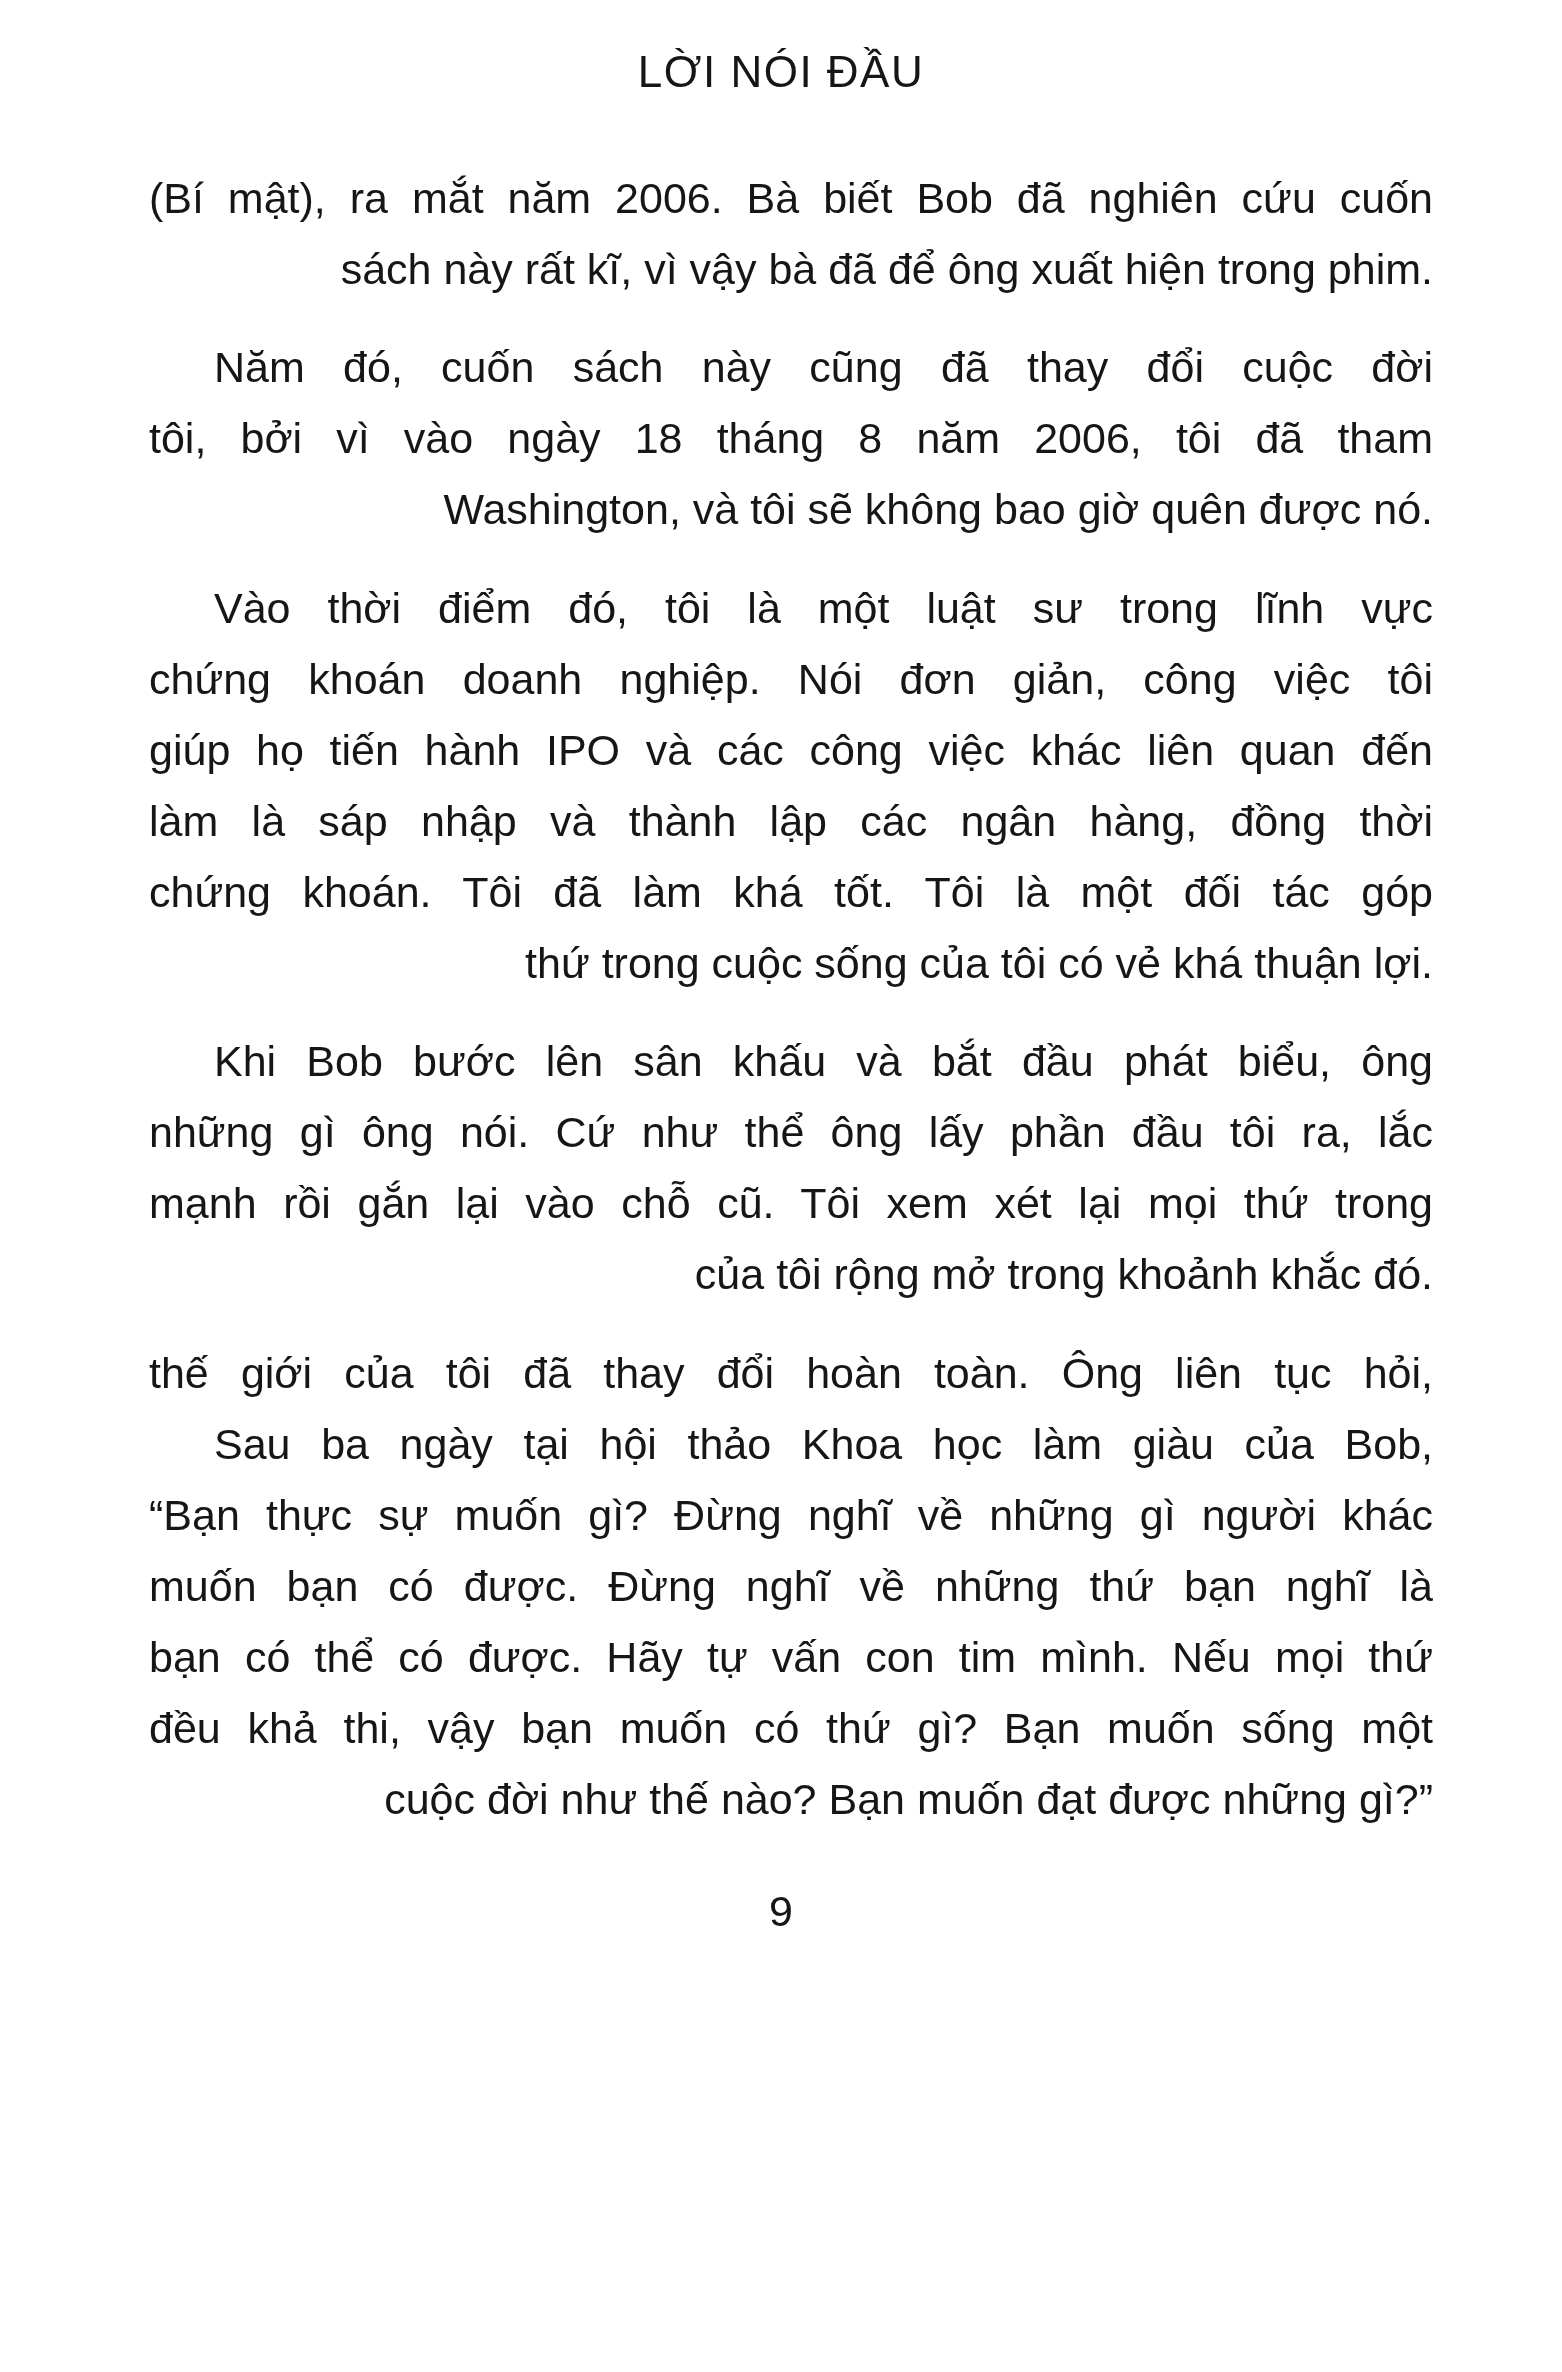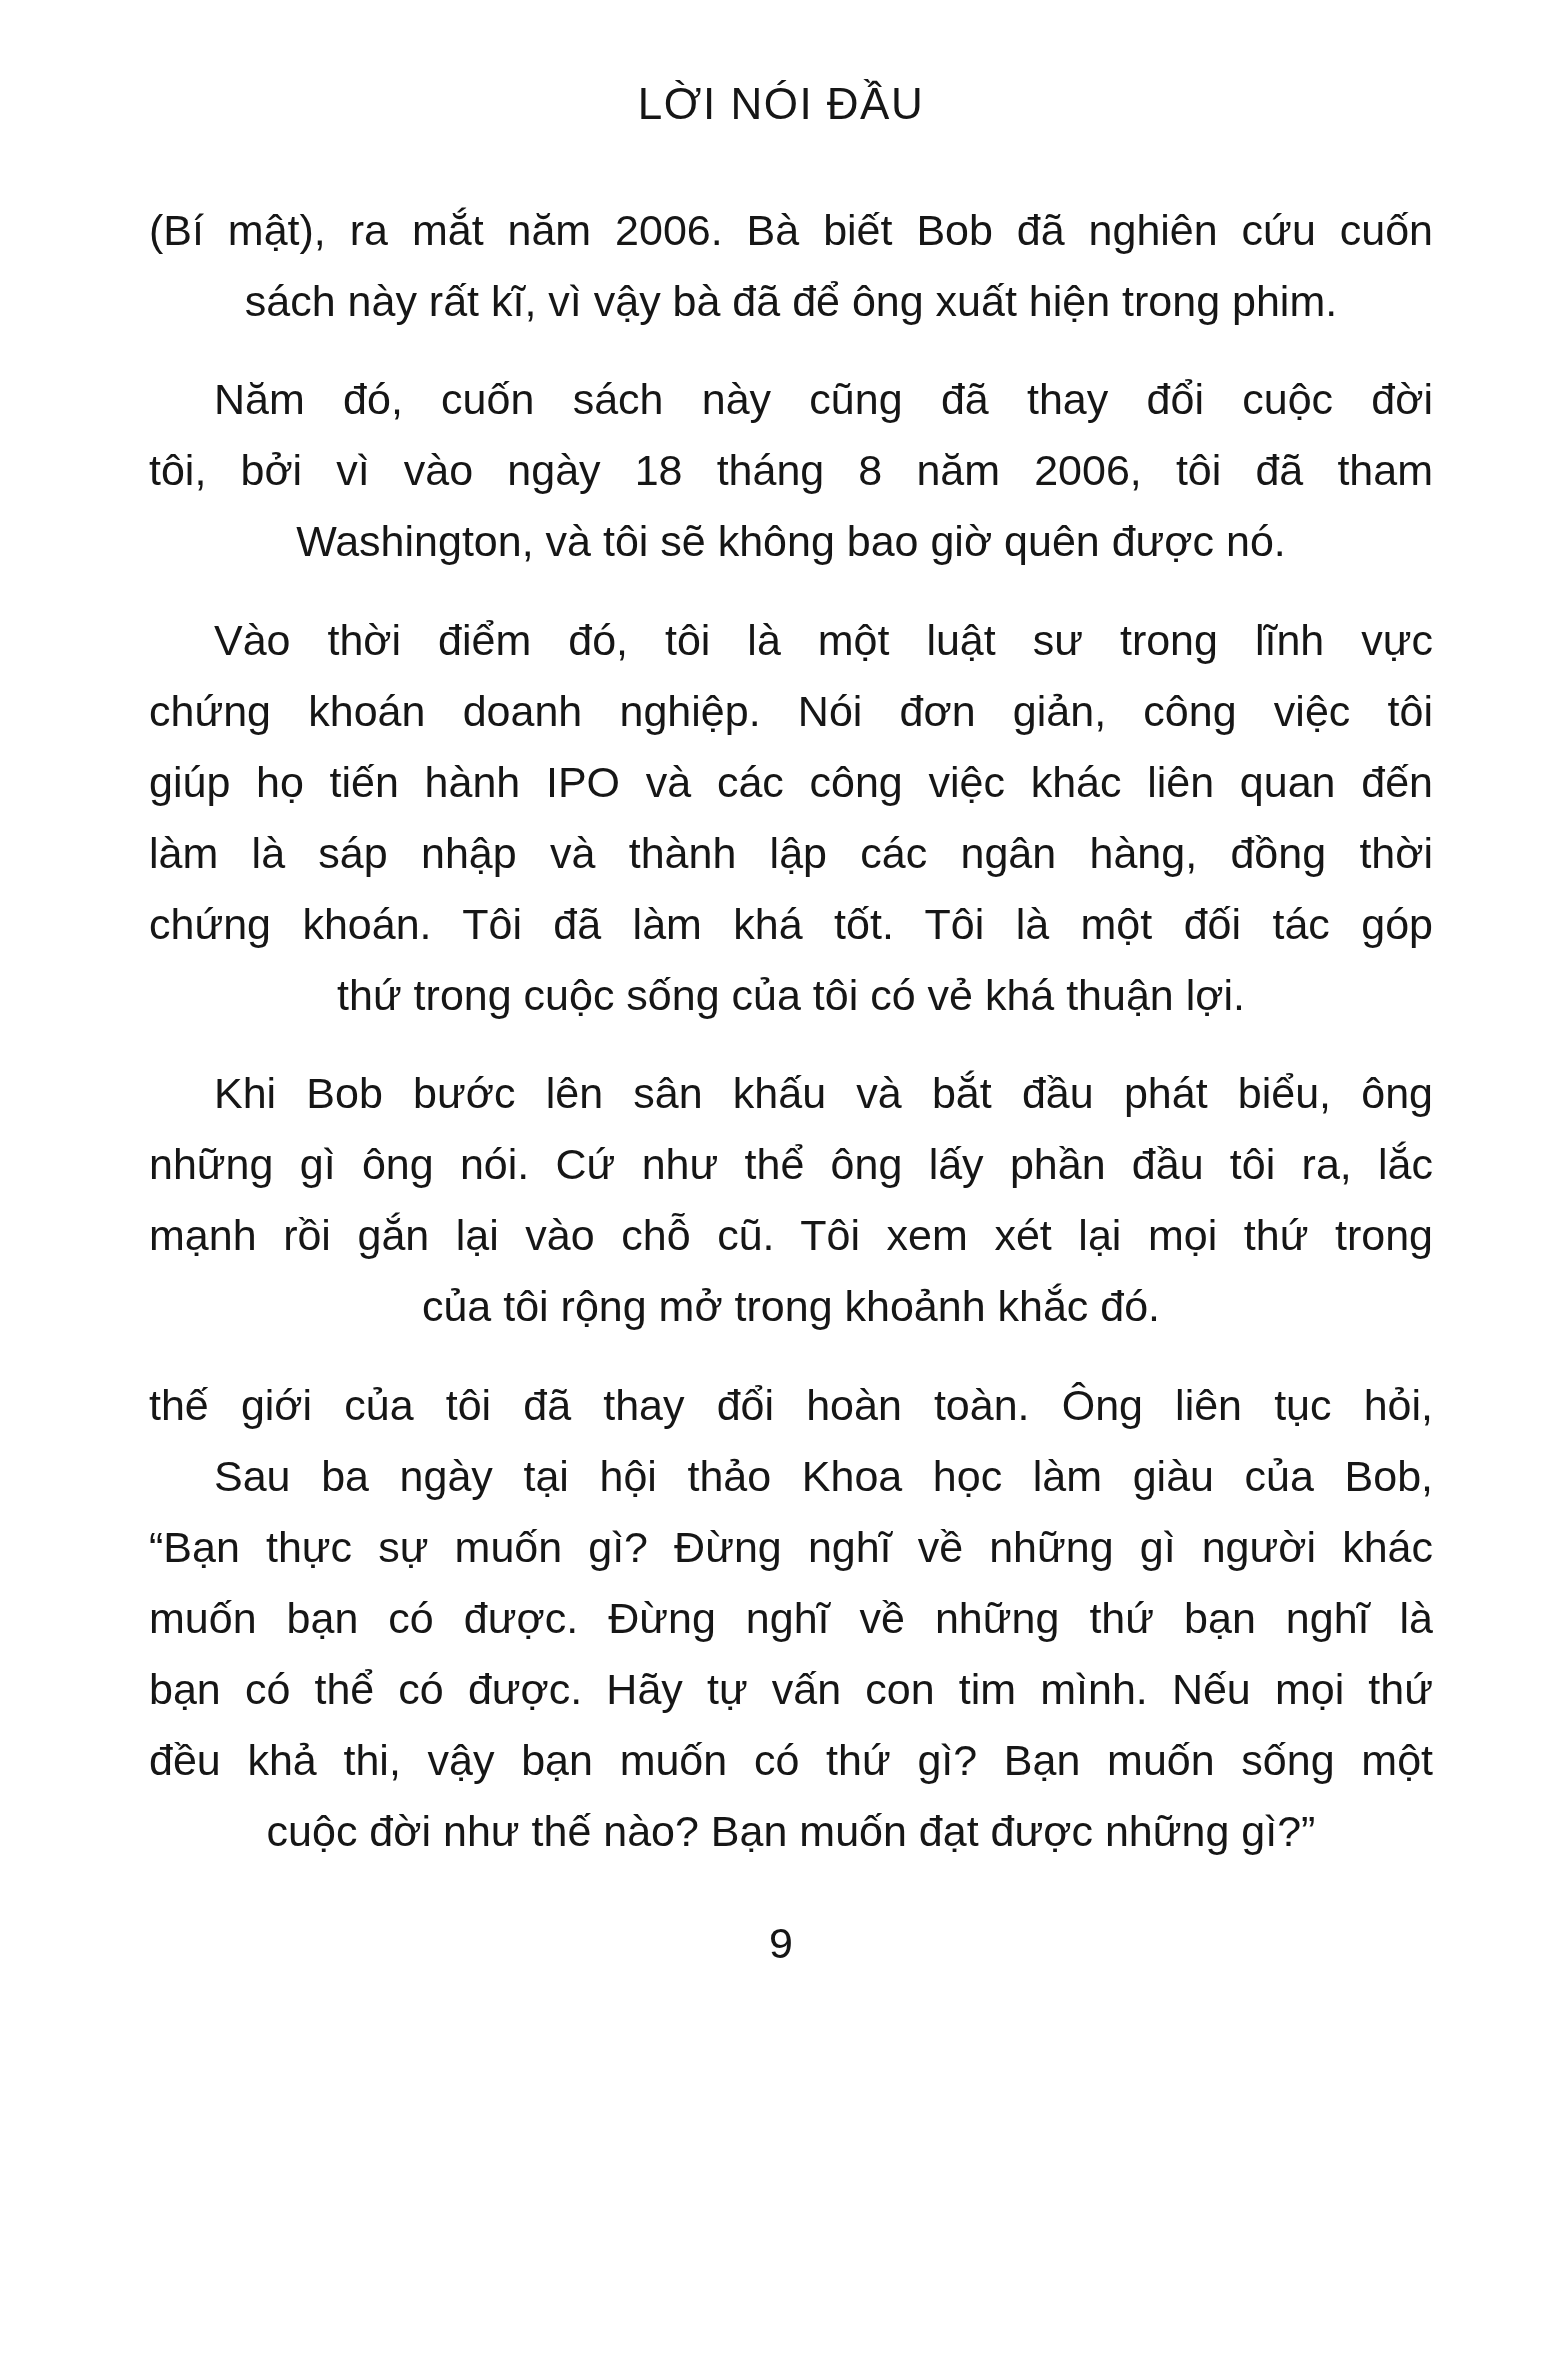--- a/index.html
+++ b/index.html
@@ -9,21 +9,20 @@
   }
   .page {
     position: relative;
     width: 1562px;
     height: 2116px;
     background: #ffffff;
     box-sizing: border-box;
     padding-top: 47px;
     overflow: hidden;
     color: #161616;
-    margin-top: 32px;
   }
   .page-title {
     text-align: center;
     font-family: "Liberation Sans", sans-serif;
     font-size: 44px;
     line-height: 49px;
     letter-spacing: 1.5px;
     color: #161616;
   }
   .text-block {
@@ -33,21 +32,21 @@
     color: #161616;
   }
   .para {
     margin: 0 0 27.4px 0;
   }
   .para:last-child {
     margin-bottom: 0;
   }
   .line {
     line-height: 71px;
-    text-align: center;
+    text-align: right;
   }
   
   .line.fill {
     text-align: justify;
     text-align-last: justify;
   }
   
   .line.indent {
     padding-left: 65px;
   }

